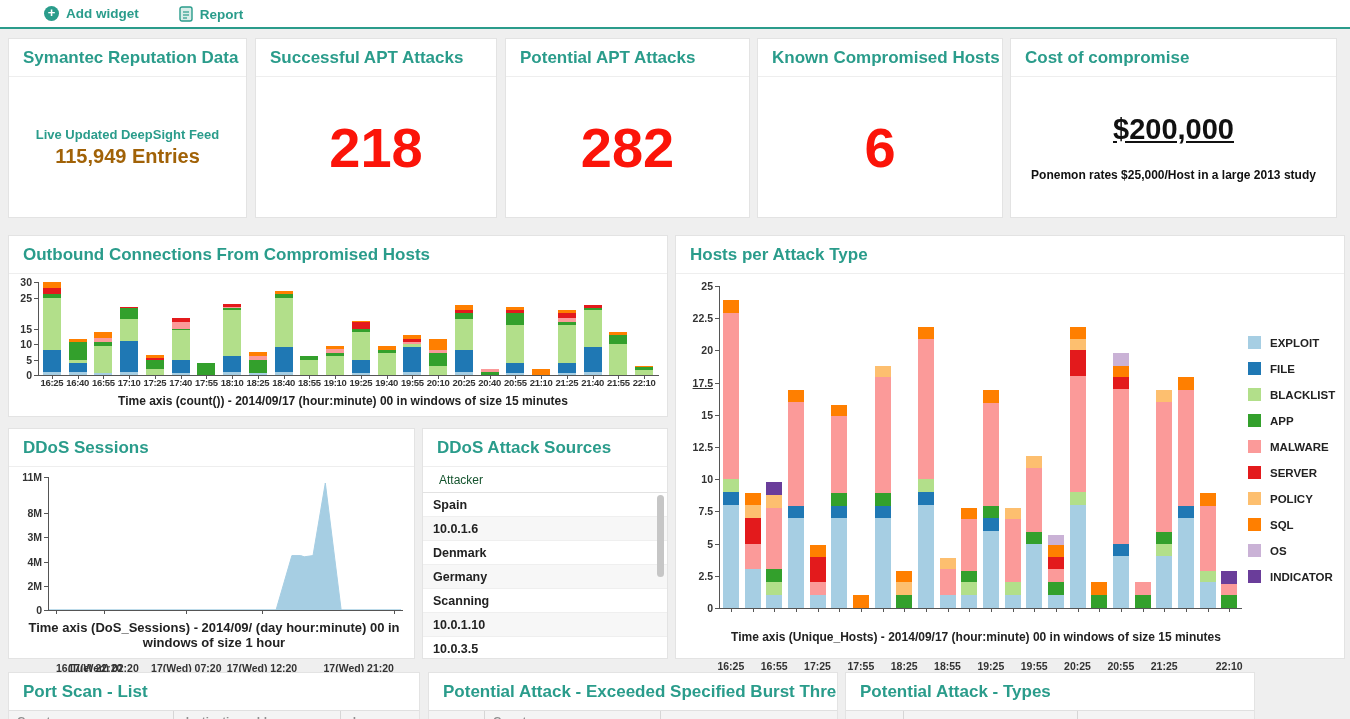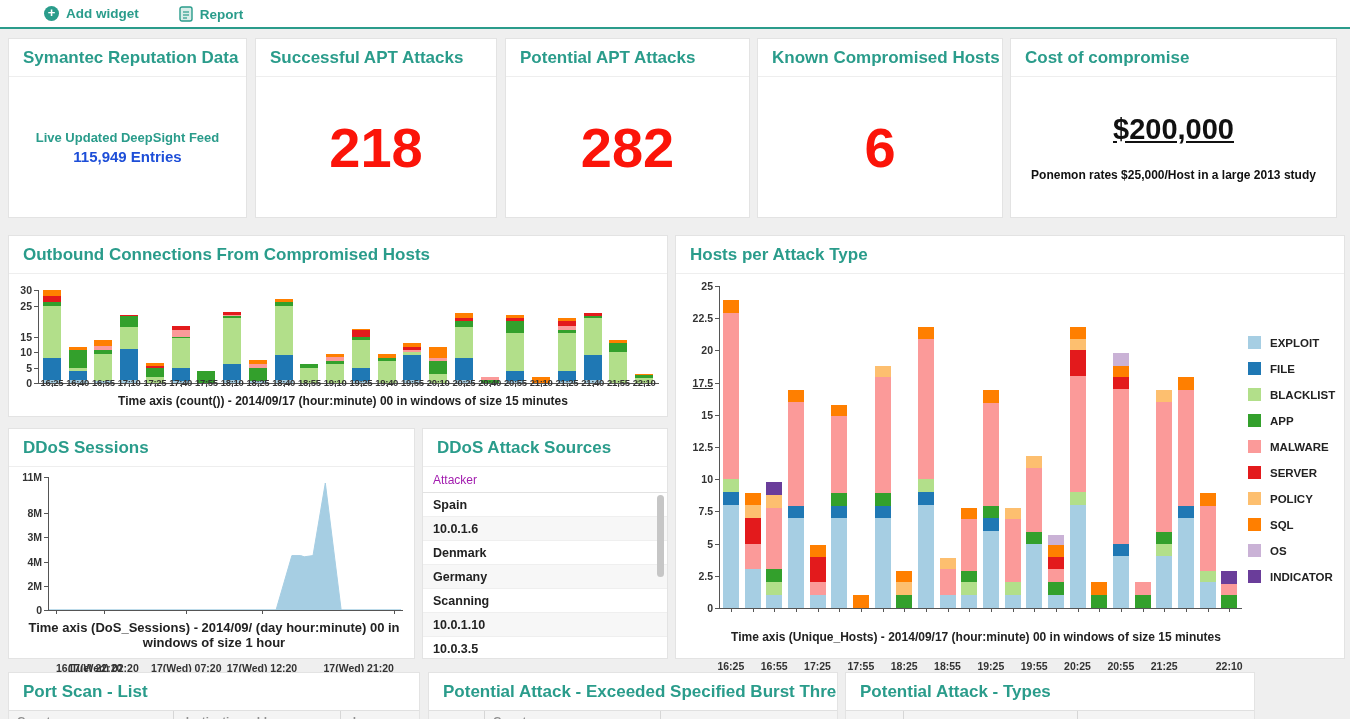--- a/index.html
+++ b/index.html
@@ -38,28 +38,28 @@
   #card-hosts     { left:675px;  top:235px; width:670px; height:424px; }
   #card-ddos      { left:8px;    top:428px; width:407px; height:231px; }
   #card-sources   { left:422px;  top:428px; width:246px; height:231px; }
   #card-portscan  { left:8px;    top:672px; width:412px; height:62px; }
   #card-burst     { left:428px;  top:672px; width:410px; height:62px; }
   #card-types     { left:845px;  top:672px; width:410px; height:62px; }
 
   .stat-body { position:absolute; left:0; right:0; top:38px; bottom:0;
     display:flex; flex-direction:column; align-items:center; justify-content:center; }
   .feed-line1 { color:#2a9c8b; font-size:13px; font-weight:bold; margin-bottom:3px; }
-  .feed-line2 { color:#1d4ed8; font-size:15px; font-weight:bold; }
+  .feed-line2 { color:#a16207; font-size:20px; font-weight:bold; }
   .big-red { color:#fb1409; font-size:56px; font-weight:bold; }
   .cost-value { color:#111; font-size:29px; font-weight:bold; text-decoration:underline; }
   .cost-note { color:#111; font-size:12px; font-weight:bold; margin-top:22px; padding:0 10px; text-align:center; }
 
   
   .plot { position:absolute; }
-  #plot-outbound { left:30px; top:46px; width:618px; height:93px;margin-top:8px; }
+  #plot-outbound { left:30px; top:46px; width:618px; height:93px; }
   #plot-hosts    { left:44px; top:50px; width:520px; height:322px; }
   #plot-ddos     { left:40px; top:48px; width:352px; height:133px; }
   .axis-y { position:absolute; left:-1px; top:0; bottom:0; width:1px; background:#555; }
   .axis-x { position:absolute; left:-1px; right:-2px; bottom:-1px; height:1px; background:#555; }
   .ytick-label { position:absolute; right:100%; margin-right:7px; font-size:10.5px;
     font-weight:bold; color:#333; transform:translateY(-50%); white-space:nowrap; }
   .ytick-dash { position:absolute; width:4px; height:1px; background:#555; left:-5px; }
   .slots { position:absolute; left:0; right:0; top:0; bottom:0; display:flex; align-items:flex-end; }
   .slot { flex:1 1 0; display:flex; justify-content:center; align-items:flex-end; height:100%; position:relative; }
   .xtick-dash { position:absolute; bottom:-4px; left:50%; width:1px; height:3px; background:#555; }
@@ -81,21 +81,21 @@
   #caption-hosts { left:30px; width:540px; top:394px; }
   #caption-ddos { left:10px; width:390px; top:191px; font-size:13px; }
 
   
   #legend-hosts { position:absolute; left:572px; top:100px; }
   .legend-item { display:flex; align-items:center; margin-bottom:13px; cursor:pointer; }
   .legend-swatch { width:13px; height:13px; margin-right:9px; }
   .legend-label { font-size:11.5px; font-weight:bold; color:#222; }
 
   
-  .tbl-head { height:26px; line-height:26px; padding-left:10px; color:#a21caf;
+  .tbl-head { height:26px; line-height:26px; padding-left:16px; color:#14532d;
     font-size:12px; border-bottom:1px solid #e2e2e2; }
   .tbl-rows { position:absolute; left:0; right:0; top:64px; bottom:0; overflow:hidden; }
   .tbl-row { height:24px; line-height:24px; padding-left:10px; font-size:12.5px;
     font-weight:bold; color:#222; border-bottom:1px solid #efefef; cursor:pointer; }
   .tbl-row.alt { background:#f7f7f7; }
   .scroll-thumb { position:absolute; right:3px; top:66px; width:7px; height:82px;
     background:#c6c6c6; border-radius:4px; cursor:pointer; }
 
   
   .mini-head { position:absolute; left:0; right:0; top:37px; bottom:0;

